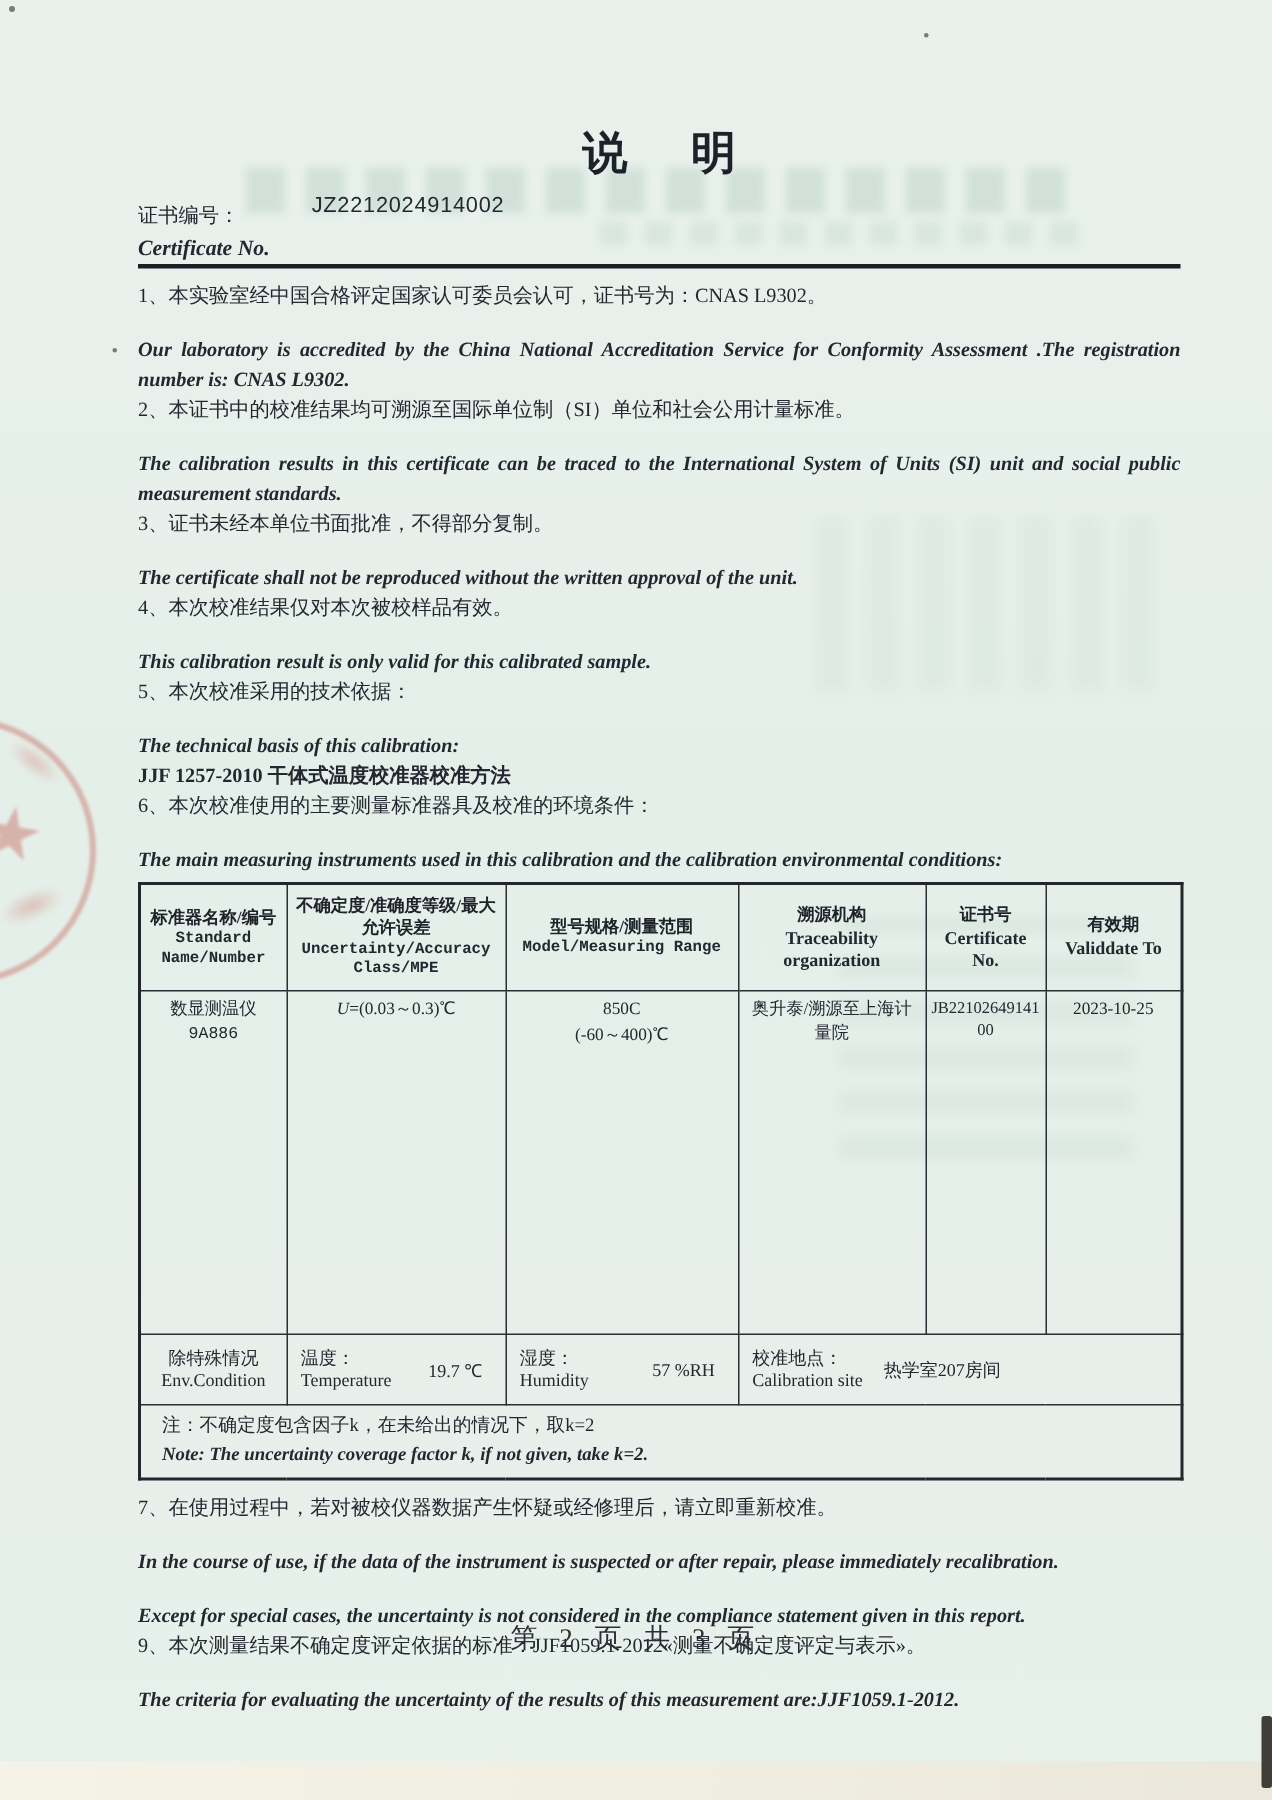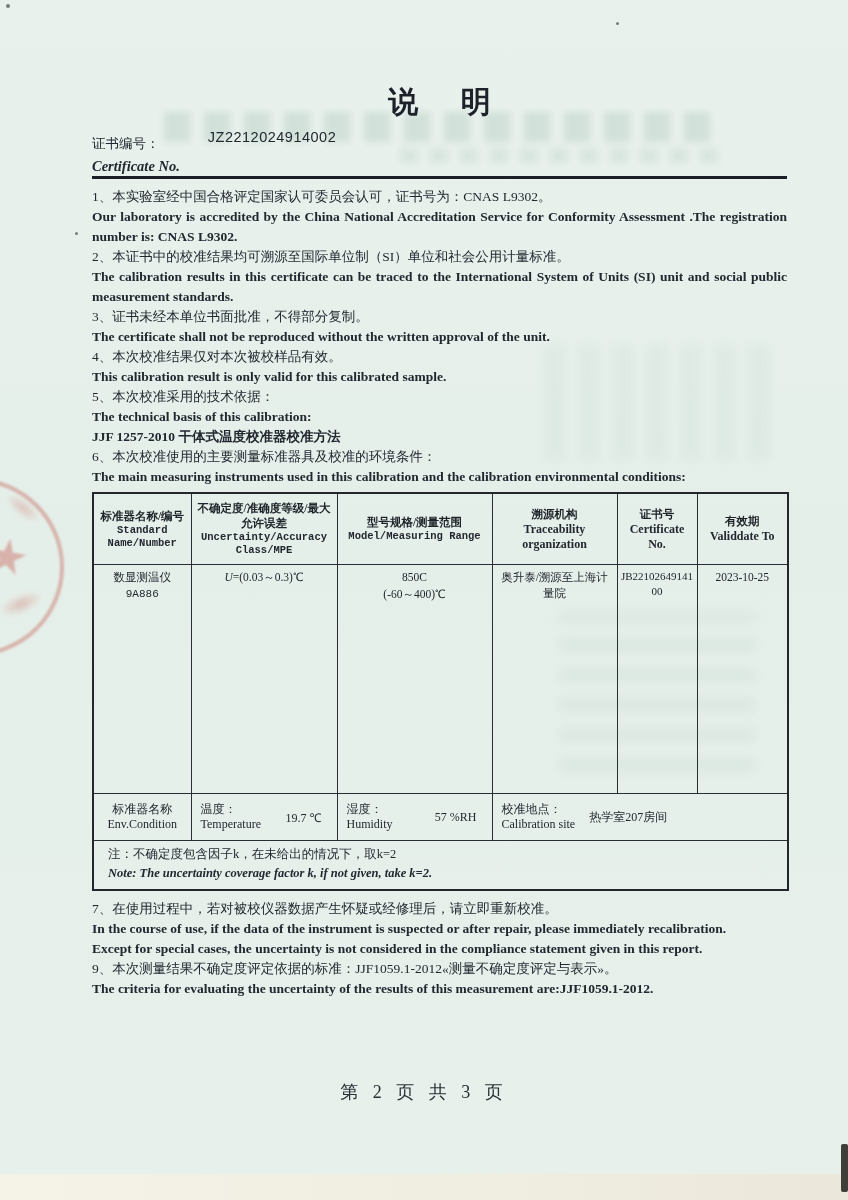--- a/index.html
+++ b/index.html
@@ -58,21 +58,21 @@
     font-size:30px;letter-spacing:16px;text-indent:16px;color:#1d2129;margin-top:4px;
   }
   .subtitle{text-align:center;font-family:"DejaVu Sans",sans-serif;font-weight:bold;font-size:16px;margin-top:2px;color:#20242c;}
   .certline{display:flex;align-items:flex-start;margin-top:12px;}
   .cl-cn{font-size:13.5px;}
   .cl-en{font-style:italic;font-weight:bold;font-size:14.5px;margin-top:5px;}
   .certvalue{font-family:"Liberation Sans",sans-serif;font-size:14.5px;letter-spacing:.5px;margin-left:28px;margin-top:-6px;}
   .rule{border-bottom:3px solid #1c1f26;margin-top:1px;}
   .notes{margin-top:8px;}
   .n-cn{font-size:13.5px;line-height:20px;}
-  .n-en{font-weight:bold;font-size:13.5px;line-height:20px;text-align:justify;}
+  .n-en{font-weight:bold;font-style:italic;font-size:13.5px;line-height:20px;text-align:justify;margin-top:16px;}
   .n-extra{font-weight:bold;font-size:13.5px;line-height:20px;}
   
   table{border-collapse:collapse;table-layout:fixed;width:695px;margin-top:5px;}
   th,td{border:1.5px solid #2a2d33;padding:2px 3px;overflow:hidden;}
   table{border:2px solid #23262c;}
   th{height:66px;vertical-align:middle;text-align:center;font-weight:normal;}
   .hcn{font-weight:bold;font-size:11.5px;line-height:15px;color:#1e2229;}
   .hen-mono{font-family:"Liberation Mono",monospace;font-weight:bold;font-size:10.5px;line-height:13px;}
   .hen-serif{font-weight:bold;font-size:12px;line-height:15px;}
   .datarow td{height:222px;vertical-align:top;text-align:center;font-size:11.5px;line-height:17px;padding-top:4px;}
@@ -205,21 +205,21 @@
           </td>
           <td>
             <div class="wrapall">JB2210264914100</div>
           </td>
           <td>
             <div>2023-10-25</div>
           </td>
         </tr>
         <tr class="envrow">
           <td>
-            <div class="envlabel">标准器名称</div>
+            <div class="envlabel">除特殊情况</div>
             <div class="envlabel">Env.Condition</div>
           </td>
           <td>
             <div class="envcell">
               <div class="lbl">
                 <div>温度：</div>
                 <div>Temperature</div>
               </div>
               <div class="val">19.7 ℃</div>
             </div>

